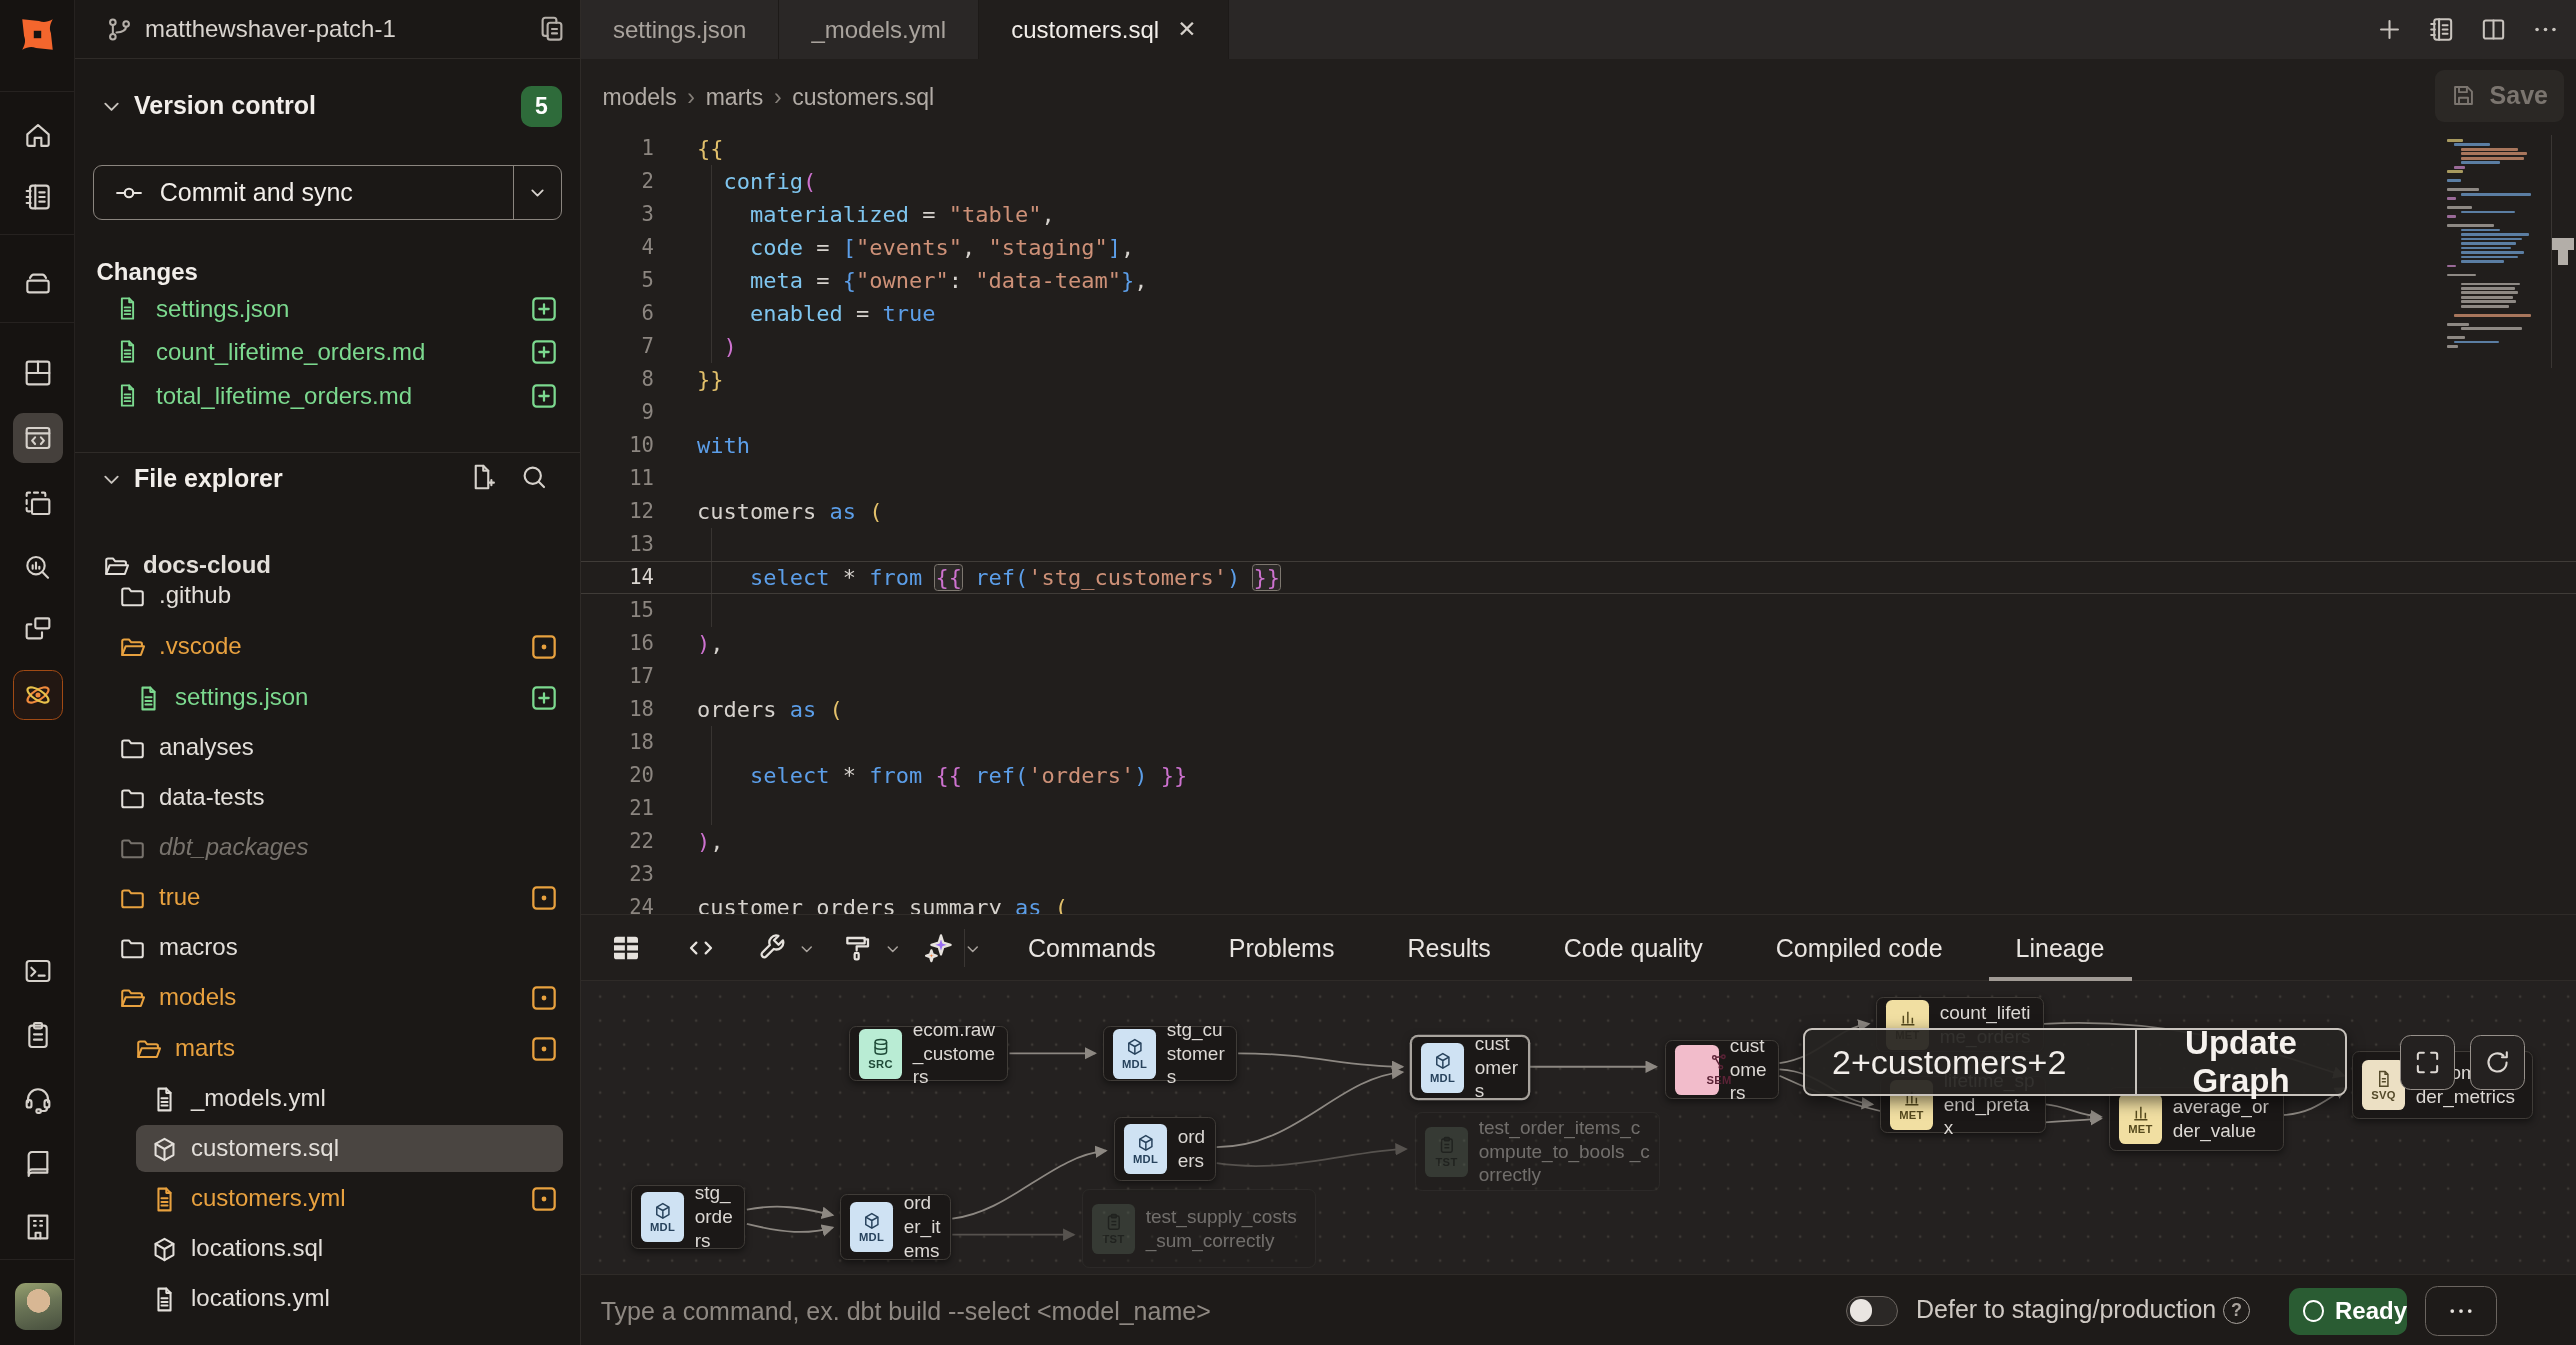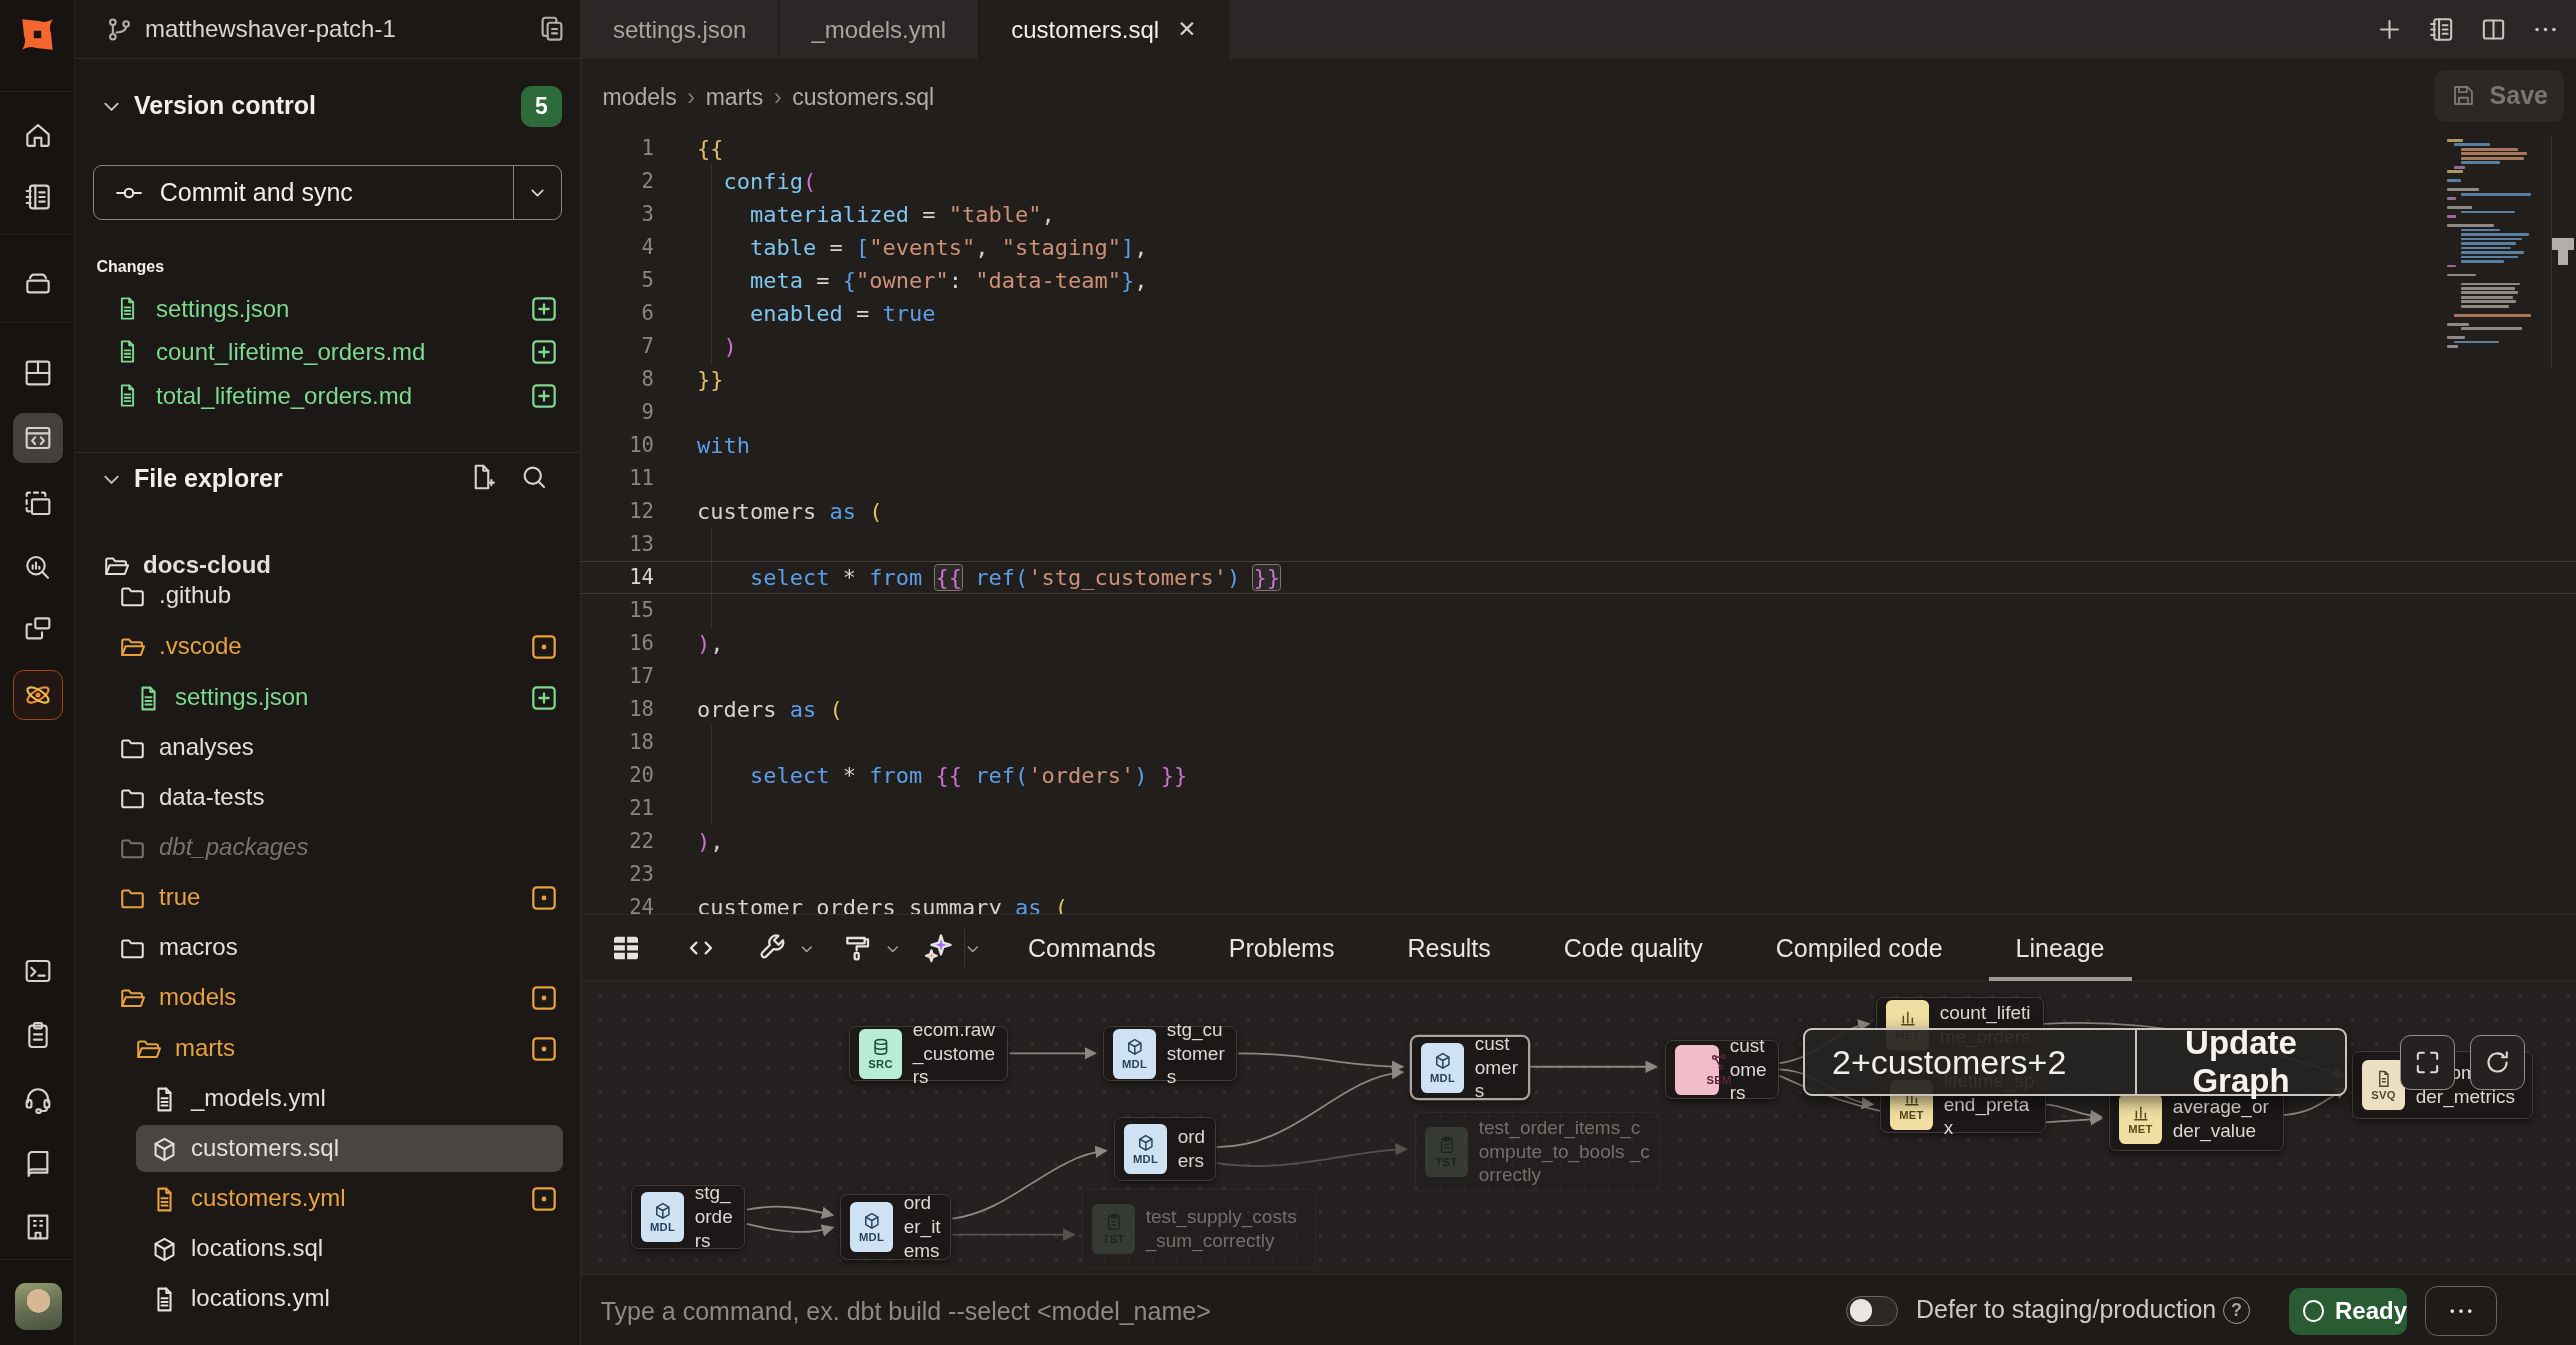--- a/index.html
+++ b/index.html
@@ -31,21 +31,21 @@
   .vc-chevron { position:absolute; left:23px; top:93px; width:27px; height:27px; color:#c9c4be; }
   .vc-title { position:absolute; left:59px; top:91px; font-size:25px; font-weight:700; color:#f2eeea; }
   .vc-badge { position:absolute; right:18px; top:86px; width:41px; height:41px; background:#2e6b3a; border-radius:10.7px; color:#fff; font-size:23px; font-weight:700; display:flex; align-items:center; justify-content:center; }
 
   .commit-btn { position:absolute; left:18px; top:165px; width:469px; height:55px; border:1.3px solid #8b857f; border-radius:9px; display:flex; align-items:center; background:transparent; }
   .commit-icon { width:30px; height:30px; margin-left:19.7px; color:#e9e5e1; }
   .commit-label { margin-left:16px; font-size:25px; font-weight:500; color:#f2eeea; }
   .commit-caret { position:absolute; right:0; top:0; width:48px; height:100%; border-left:0.9px solid #8b857f; display:flex; align-items:center; justify-content:center; color:#d9d4cf; }
   .commit-caret svg { width:25px; height:25px; }
 
-  .changes-title { position:absolute; left:21.5px; top:258px; font-size:16px; font-weight:700; color:#f2eeea; }
+  .changes-title { position:absolute; left:21.5px; top:258px; font-size:24px; font-weight:700; color:#f2eeea; }
   .chg-row { position:absolute; left:0; width:506px; height:43px; }
   .chg-row .fico { position:absolute; left:39px; top:7.2px; width:27px; height:27px; color:#7cd98f; }
   .chg-row .fname { position:absolute; left:81px; top:7.2px; font-size:24px; color:#7cd98f; }
   .badge-box { position:absolute; right:21.5px; width:32px; height:32px; color:#7cd98f; }
   .badge-box svg { width:32px; height:32px; }
   .badge-box.orange { color:#e8a13f; }
 
   .fe-sep { position:absolute; left:0; top:452px; width:506px; height:0.9px; background:#2f2b28; }
   .fe-chevron { position:absolute; left:23px; top:466px; width:27px; height:27px; color:#c9c4be; }
   .fe-title { position:absolute; left:59px; top:464px; font-size:25px; font-weight:700; color:#f2eeea; }
@@ -599,21 +599,21 @@
             <path d="M4.5 4.5h11l4 4v11h-15z"></path>
             <path d="M8 4.5V9h7V4.5M8 19.5V14h8v5.5"></path>
           </svg>
         </span>
       <span>Save</span>
     </div>
     <div class="code" id="code-lines">
         <div class="line"><span class="ln">1</span><span class="ct"><span class="c-y">{{</span></span></div>
         <div class="line"><span class="guide"></span><span class="ln">2</span><span class="ct"><span class="c-p">  </span><span class="c-i">config</span><span class="c-m">(</span></span></div>
         <div class="line"><span class="guide"></span><span class="ln">3</span><span class="ct"><span class="c-p">    </span><span class="c-i">materialized</span><span class="c-p"> = </span><span class="c-s">"table"</span><span class="c-p">,</span></span></div>
-        <div class="line"><span class="guide"></span><span class="ln">4</span><span class="ct"><span class="c-p">    </span><span class="c-i">table</span><span class="c-p"> = </span><span class="c-k">[</span><span class="c-s">"events"</span><span class="c-p">, </span><span class="c-s">"staging"</span><span class="c-k">]</span><span class="c-p">,</span></span></div>
+        <div class="line"><span class="guide"></span><span class="ln">4</span><span class="ct"><span class="c-p">    </span><span class="c-i">code</span><span class="c-p"> = </span><span class="c-k">[</span><span class="c-s">"events"</span><span class="c-p">, </span><span class="c-s">"staging"</span><span class="c-k">]</span><span class="c-p">,</span></span></div>
         <div class="line"><span class="guide"></span><span class="ln">5</span><span class="ct"><span class="c-p">    </span><span class="c-i">meta</span><span class="c-p"> = </span><span class="c-k">{</span><span class="c-s">"owner"</span><span class="c-p">: </span><span class="c-s">"data-team"</span><span class="c-k">}</span><span class="c-p">,</span></span></div>
         <div class="line"><span class="guide"></span><span class="ln">6</span><span class="ct"><span class="c-p">    </span><span class="c-i">enabled</span><span class="c-p"> = </span><span class="c-k">true</span></span></div>
         <div class="line"><span class="guide"></span><span class="ln">7</span><span class="ct"><span class="c-p">  </span><span class="c-m">)</span></span></div>
         <div class="line"><span class="ln">8</span><span class="ct"><span class="c-y">}}</span></span></div>
         <div class="line"><span class="ln">9</span><span class="ct"></span></div>
         <div class="line"><span class="ln">10</span><span class="ct"><span class="c-k">with</span></span></div>
         <div class="line"><span class="ln">11</span><span class="ct"></span></div>
         <div class="line"><span class="ln">12</span><span class="ct"><span class="c-p">customers </span><span class="c-k">as</span><span class="c-p"> </span><span class="c-y">(</span></span></div>
         <div class="line"><span class="guide"></span><span class="ln">13</span><span class="ct"></span></div>
         <div class="line active"><span class="guide"></span><span class="ln">14</span><span class="ct"><span class="c-p">    </span><span class="c-k">select</span><span class="c-p"> </span><span class="c-p">*</span><span class="c-p"> </span><span class="c-k">from</span><span class="c-p"> </span><span class="c-mbox">{{</span><span class="c-p"> </span><span class="c-k">ref</span><span class="c-k">(</span><span class="c-s">'stg_customers'</span><span class="c-k">)</span><span class="c-p"> </span><span class="c-mbox">}}</span></span></div>

